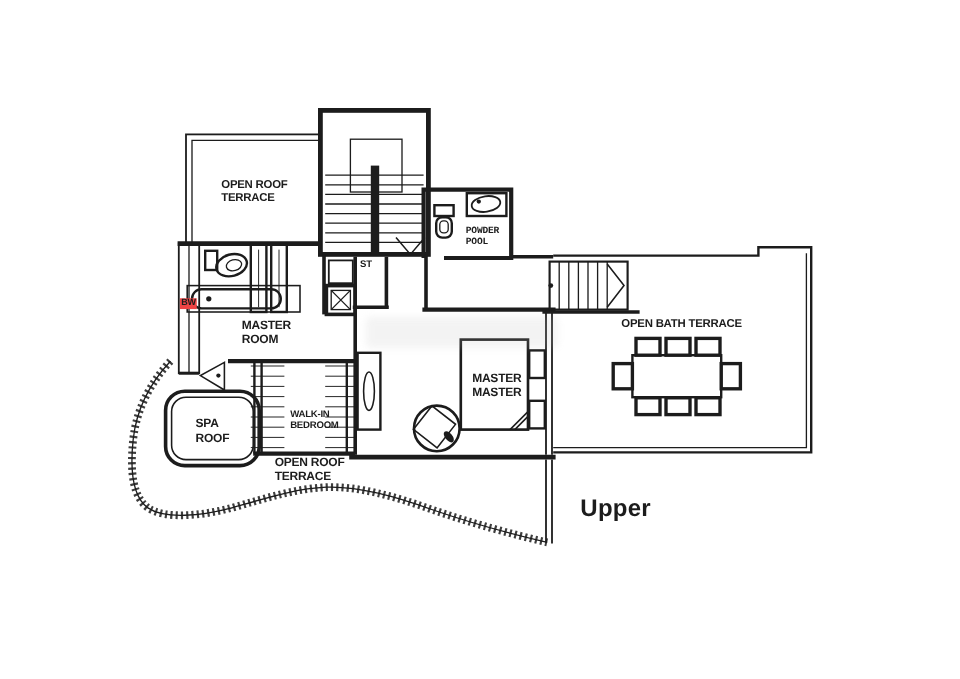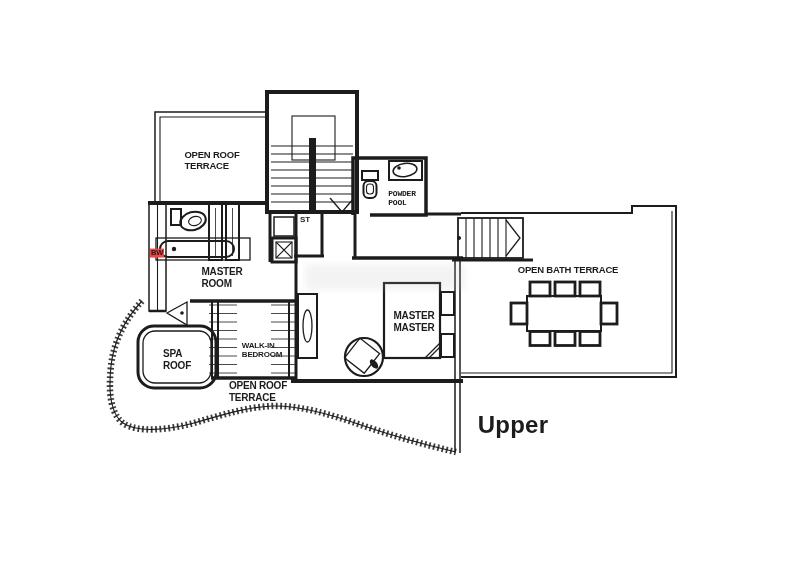--- a/index.html
+++ b/index.html
@@ -8,21 +8,21 @@
   svg{position:absolute;left:0;top:0;}
   svg *{stroke:#1c1c1c;fill:none;stroke-linecap:butt;stroke-linejoin:miter;}
   .w08{stroke-width:.8}.w1{stroke-width:1.1}.w12{stroke-width:1.3}.w15{stroke-width:1.5}
   .w18{stroke-width:1.8}.w2{stroke-width:2}.w22{stroke-width:2.2}.w25{stroke-width:2.5}
   .w28{stroke-width:2.8}.w3{stroke-width:3}.w35{stroke-width:3.5}.w4{stroke-width:4}
   .fill{fill:#1c1c1c;stroke:none}
   .wavy{stroke-width:6.5;stroke-dasharray:1.8 2.6;opacity:.85}
   .label{position:absolute;transform:translate(-50%,-50%);color:#1c1c1c;font-weight:700;
          text-align:left;line-height:1.18;letter-spacing:-.2px;white-space:nowrap;}
   .fs75{font-size:7.5px}.fs8{font-size:8px}.fs85{font-size:10px}.fs95{font-size:9.5px}
-  .upper-label{font-size:24px;letter-spacing:.2px}
+  .upper-label{font-size:20px;letter-spacing:.2px}
   .bw-label{background:#ef4444;padding:0 1px;}
   .watermark{position:absolute;left:305px;top:264px;width:160px;height:26px;background:#b9b9b9;
              opacity:.16;filter:blur(3px);border-radius:4px;}
 </style>
 </head>
 <body>
 
 <div id="canvas">
 
   <svg width="800" height="566" viewBox="0 0 800 566">

